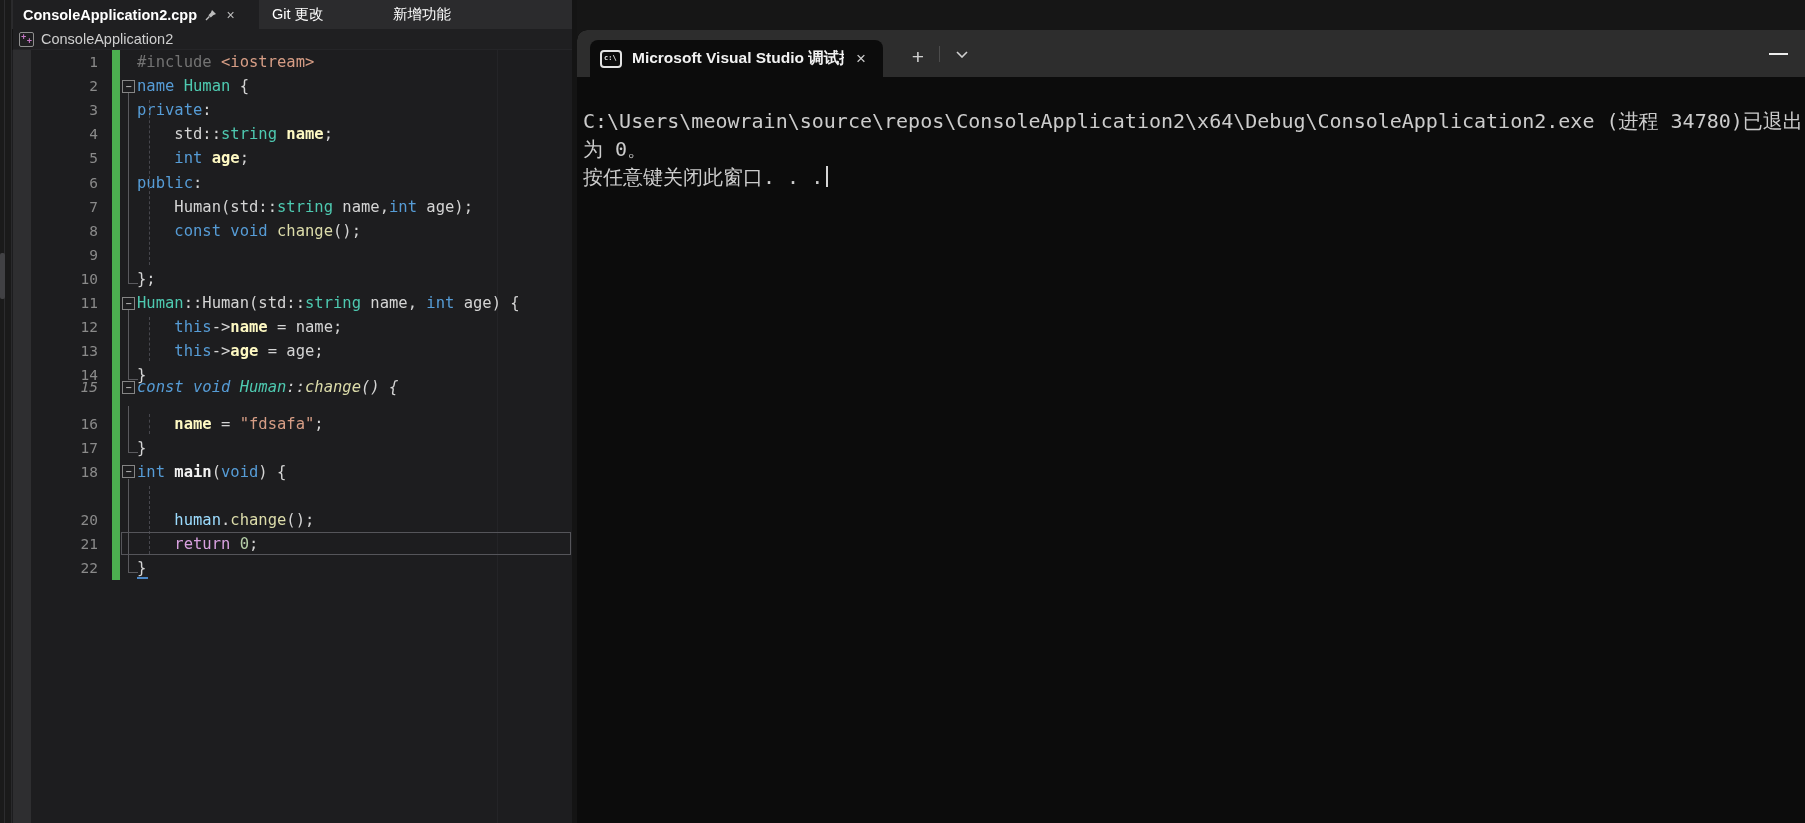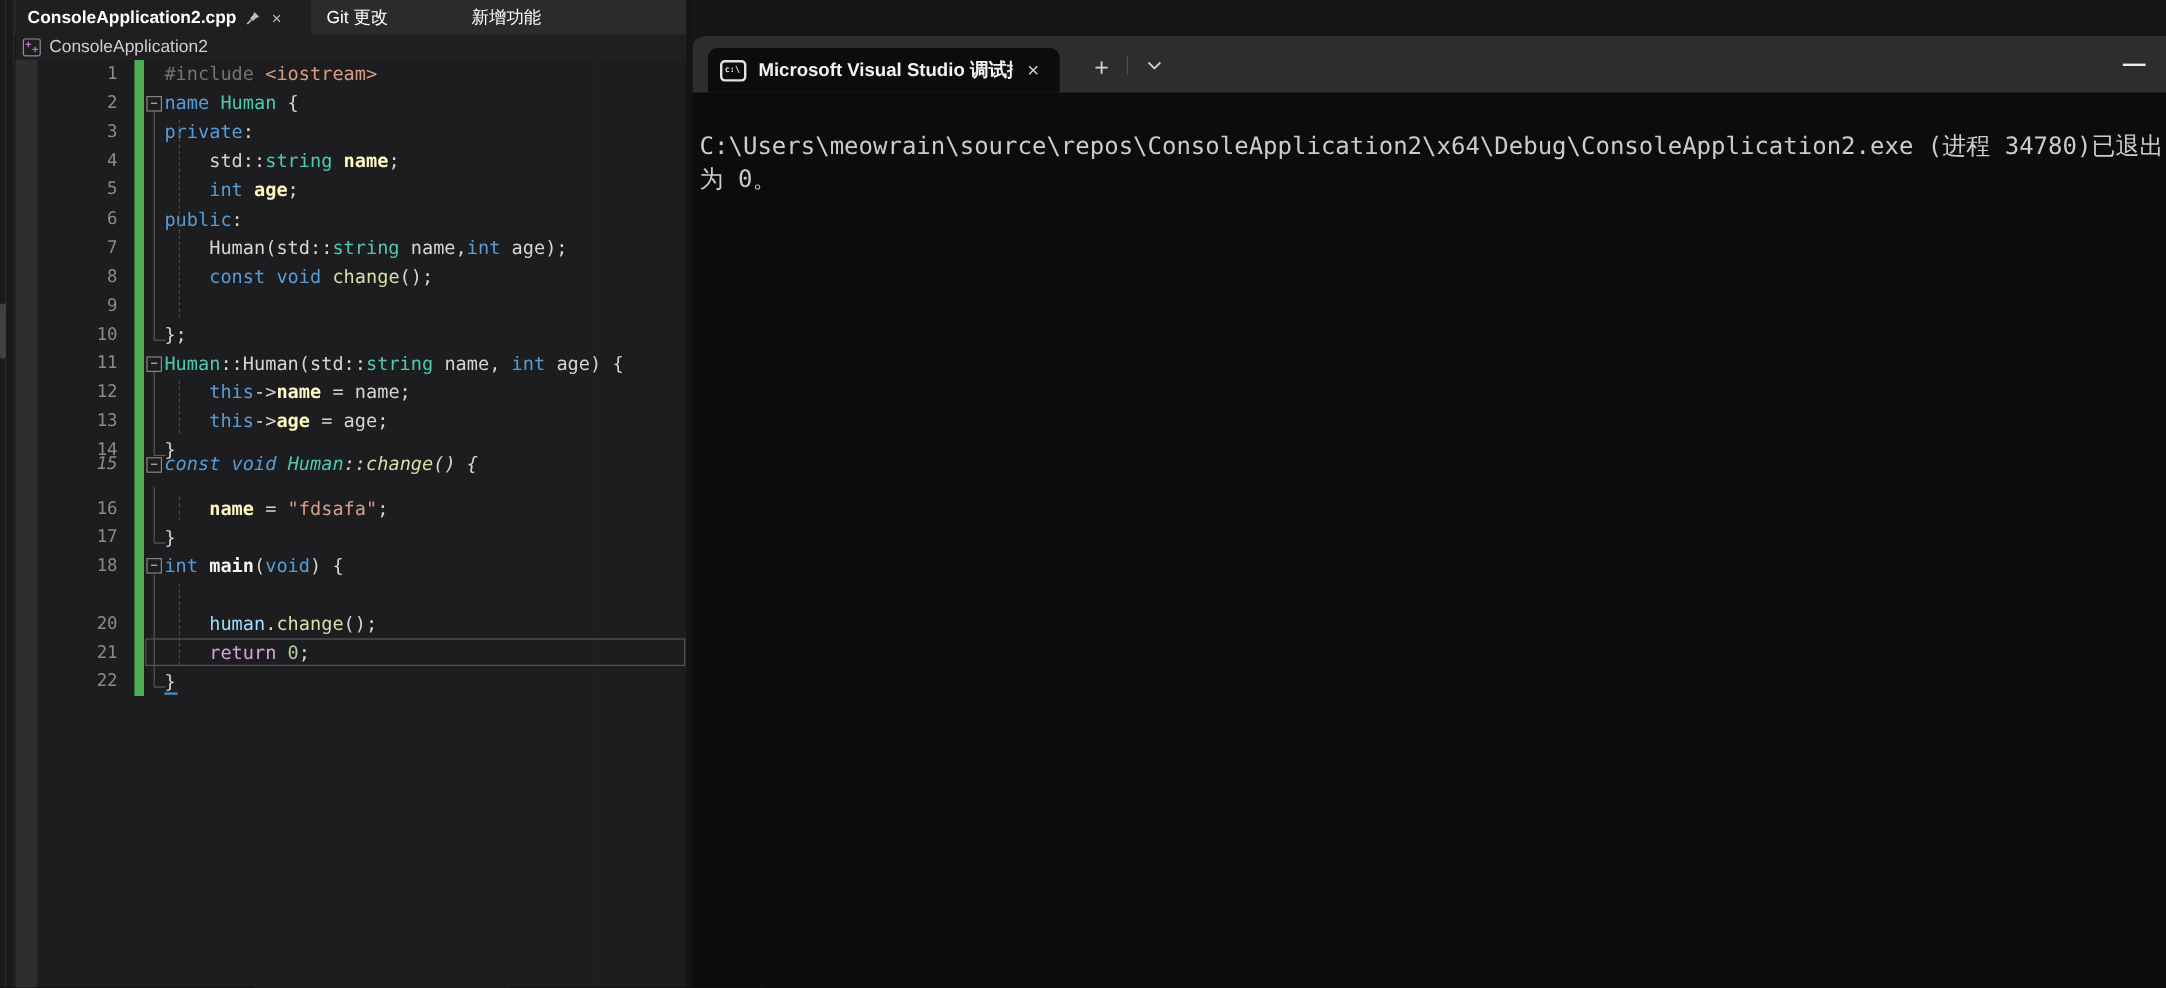--- a/index.html
+++ b/index.html
@@ -248,16 +248,17 @@
             <polyline points="1,1 6,6 11,1" fill="none" stroke="#cfcfcf" stroke-width="1.6"></polyline>
           </svg>
       </div>
       <div id="term-min">
           <span class="bar"></span>
         </div>
     </div>
     <div id="term-body">
         <div class="tline">C:\Users\meowrain\source\repos\ConsoleApplication2\x64\Debug\ConsoleApplication2.exe (进程 34780)已退出，代码</div>
         <div class="tline">为 0。</div>
+        <div class="tline">按任意键关闭此窗口. . .<span id="cursor"></span></div>
       </div>
   </div>
 
 </div>
 
 </body></html>

